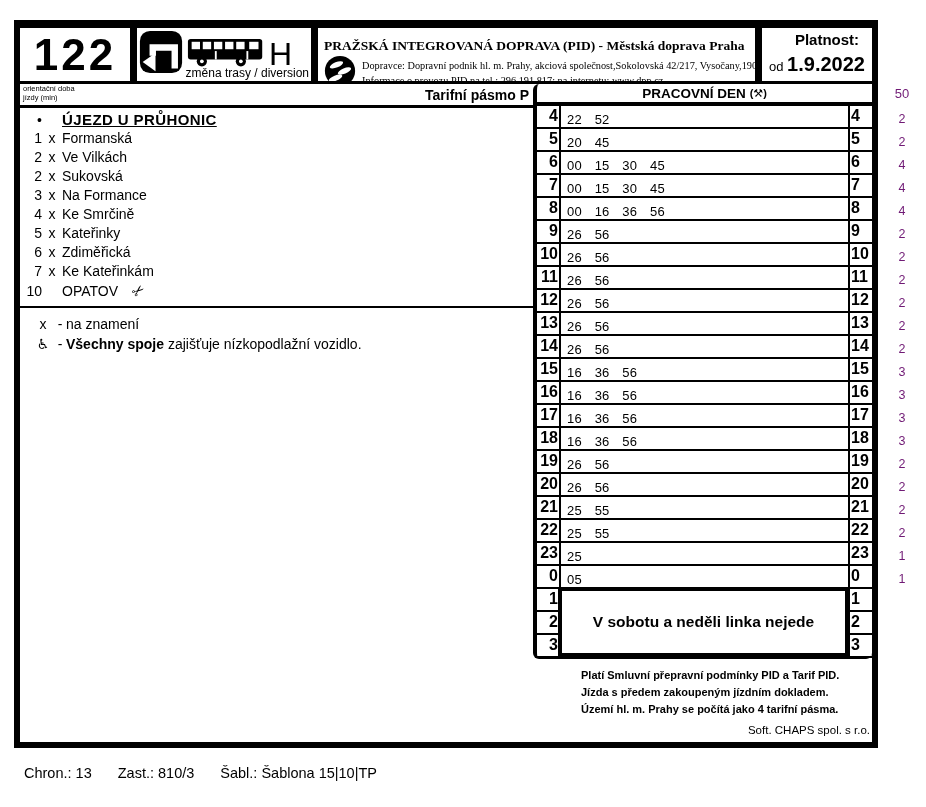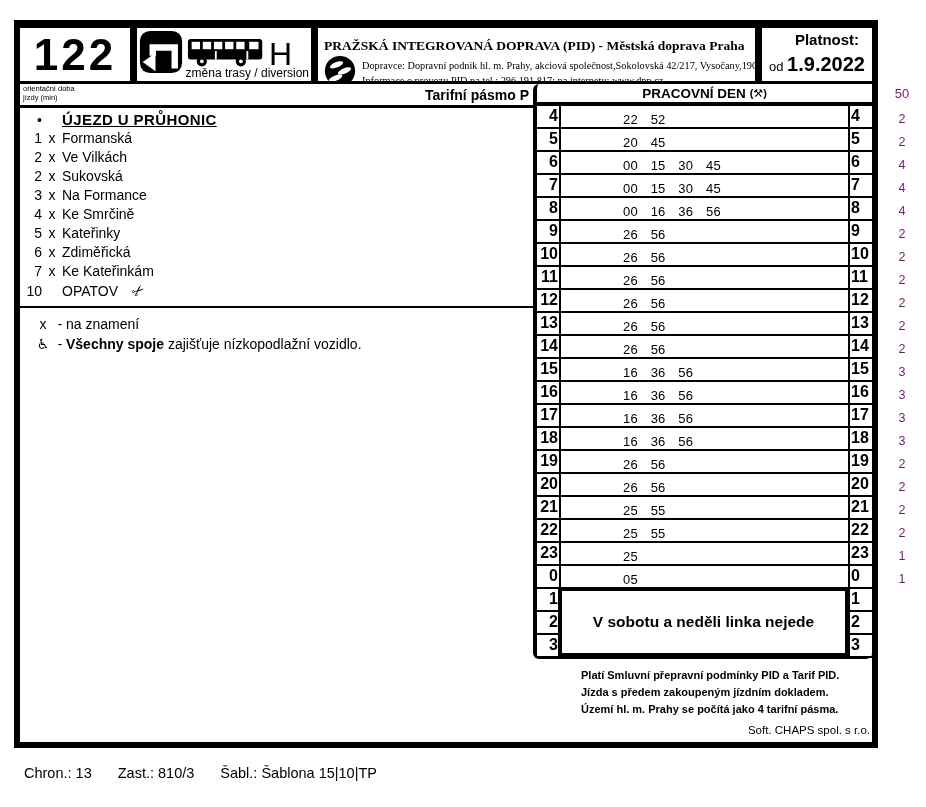--- a/index.html
+++ b/index.html
@@ -50,21 +50,21 @@
   .tt-panel{position:absolute;left:513px;top:58px;width:339px;height:658px;box-sizing:border-box;}
   .tt-grid{border-left:4px solid #000;border-bottom:1px solid #000;box-sizing:border-box;width:339px;border-radius:6px;}
   .tt-header{height:22px;border-bottom:4px solid #000;display:flex;align-items:center;justify-content:center;
              font-size:13.5px;font-weight:bold;gap:4px;box-sizing:border-box;}
   .tt-daysym{font-size:11px;}
   .tt-rows{position:relative;}
   .tt-row{display:grid;grid-template-columns:24px 1fr 24px;height:23px;border-bottom:2px solid #000;box-sizing:border-box;}
   .hcell{font-size:16px;font-weight:bold;line-height:20px;box-sizing:border-box;overflow:hidden;}
   .hl{border-right:2px solid #000;text-align:right;padding-right:1px;}
   .hr{border-left:2px solid #000;text-align:left;padding-left:1px;}
-  .mcell{font-size:13px;padding:6px 0 0 18px;word-spacing:9px;letter-spacing:.2px;box-sizing:border-box;margin-left:44px;}
+  .mcell{font-size:13px;padding:6px 0 0 6px;word-spacing:9px;letter-spacing:.2px;box-sizing:border-box;}
   .saturday-note{position:absolute;left:21px;right:23px;top:481px;height:70px;background:#fff;
                  border:4px solid #000;box-sizing:border-box;z-index:2;
                  display:flex;align-items:center;justify-content:center;
                  font-size:15.5px;font-weight:bold;}
   .tt-notes{margin:8px 0 0 48px;font-size:11px;font-weight:bold;line-height:17px;}
   .soft{position:absolute;right:2px;bottom:6px;font-size:11.5px;}
 
   
   .counts{position:absolute;left:878px;top:84px;width:48px;text-align:center;color:#701a75;}
   .count-total{height:24px;line-height:20px;font-size:13px;}

